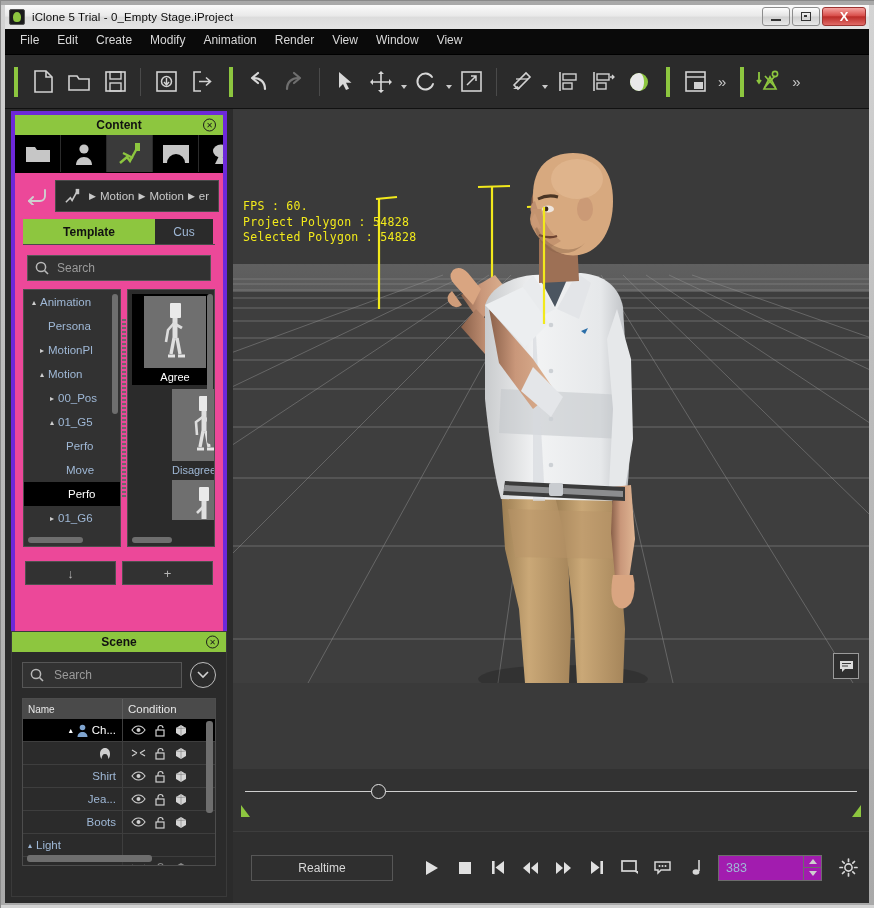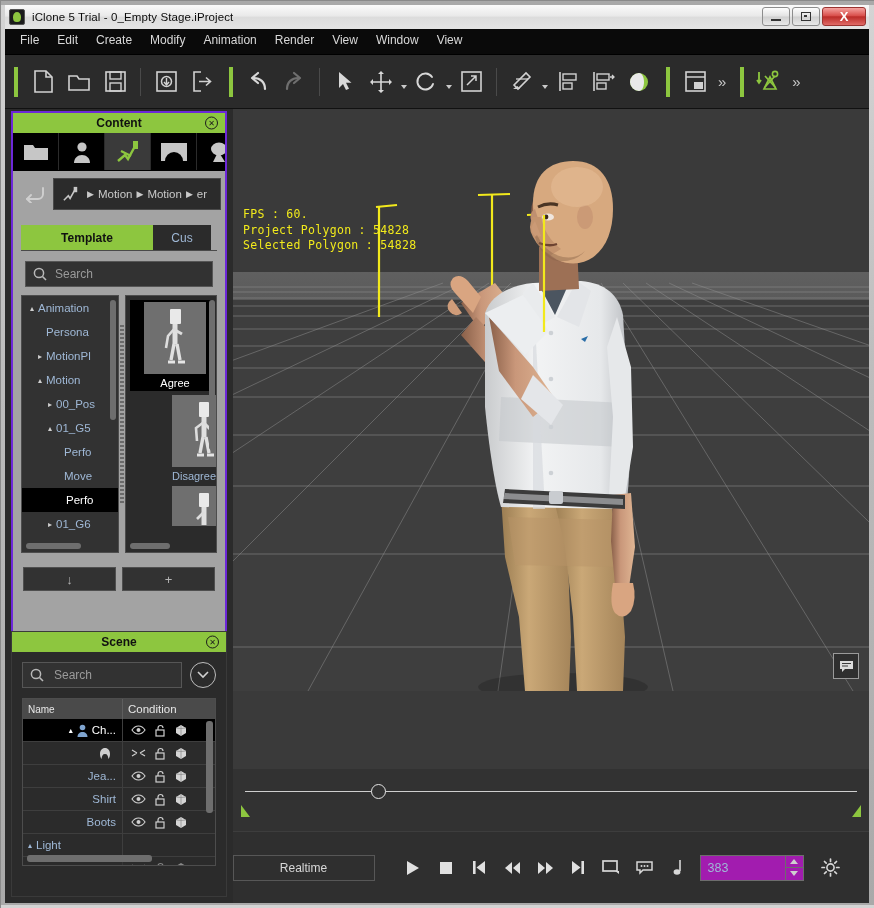--- a/index.html
+++ b/index.html
@@ -72,35 +72,35 @@
     align-items:center; justify-content:center; position:relative; }
   .panel-hdr .t { font-size:12px; font-weight:bold; color:#111; }
   .panel-close { position:absolute; right:7px; top:50%;
     transform:translateY(-50%); width:13px; height:13px; border-radius:50%;
     border:1.4px solid #1c1c1c; display:flex; align-items:center;
     justify-content:center; font-size:10px; color:#1c1c1c; line-height:1; }
   .panel-close::after { content:"✕"; font-size:8px; }
 
   
   #content-panel { position:absolute; left:6px; top:2px; width:216px; height:531px;
-    background:#a3a3a3; border:2px solid #6d28d9; }
+    background:#ec4899; border:4px solid #6d28d9; }
   #cp-tabs { height:38px; background:#000; display:flex; align-items:stretch;
     border-bottom:1px solid #000; overflow:hidden; }
   .cp-tab { width:46px; display:flex; align-items:center; justify-content:center;
     background:#000; border-right:1px solid #2b2b2b; flex:none;}
   .cp-tab.active { background:#3a3a3a; }
   #cp-nav { height:46px; display:flex; align-items:center; padding:0 4px; }
   .back-btn { width:36px; height:30px; display:flex; align-items:center;
     justify-content:center; flex:none;}
   .crumbbar { flex:1; height:32px; border:1px solid #4a4a4a; background:#2b2b2b;
     display:flex; align-items:center; overflow:hidden; padding-left:8px; }
   .crumb { font-size:11.5px; color:#c9c9c9; white-space:nowrap; }
   .crumb-sep { color:#c9c9c9; font-size:9px; margin:0 4px; }
   #cp-subtabs { height:26px; display:flex; align-items:stretch;
-    margin:8px 8px; border-bottom:1px solid #4a4a4a; }
+    margin:0 8px; border-bottom:1px solid #4a4a4a; }
   .sub-tab { background:#8dc63f; color:#111; font-size:12px; font-weight:bold;
     display:flex; align-items:center; justify-content:center; width:132px; flex:none;}
   .sub-tab.inactive { background:#2b2b2b; color:#9fb8d6; font-weight:normal;
     width:58px; position:relative; overflow:hidden;}
   #cp-search { margin:10px 12px 0 12px; height:26px; border:1px solid #565656;
     background:#323232; display:flex; align-items:center; padding:0 7px; }
   #cp-search .ph { font-size:12px; color:#9a9a9a; margin-left:8px; }
 
   #cp-body { display:flex; margin:8px 8px 0 8px; height:258px; }
   #tree-box { width:98px; background:#323232; border:1px solid #4d4d4d;
@@ -162,21 +162,21 @@
   .sc-n.left { justify-content:flex-start; padding-left:5px; }
   .sc-c { flex:1; display:flex; align-items:center; gap:9px; padding-left:8px; }
   .sc-vscroll { position:absolute; right:2px; top:22px; width:7px; height:92px;
     background:#6e6e6e; border-radius:3px; }
   .sc-hscroll { position:absolute; left:4px; bottom:3px; height:7px; width:125px;
     background:#6e6e6e; border-radius:3px; }
 
   
   #viewport { position:absolute; left:228px; top:104px; right:0; bottom:72px;
     background:#3a3a3a; overflow:hidden; }
-  #vp-3d { position:absolute; left:0; top:8px; right:0; height:574px;
+  #vp-3d { position:absolute; left:0; top:0; right:0; height:574px;
     overflow:hidden; background:#3d3d3d; }
   #hud { position:absolute; left:10px; top:90px; font-family:"DejaVu Sans Mono", monospace;
     font-size:11.5px; color:#f2ea1b; line-height:1.35; white-space:pre;
     letter-spacing:.3px; z-index:5; }
   #vp-gray { position:absolute; left:0; top:0; right:0; height:155px;
     background:#3a3a3a; }
   #comment-btn { position:absolute; right:10px; bottom:-28px; width:26px;
     height:26px; border:1px solid #9a9a9a; background:#2f2f2f;
     display:flex; align-items:center; justify-content:center; }
 
@@ -189,21 +189,21 @@
     border-radius:50%; border:1.6px solid #e4e4e4; background:#323232; }
   .tl-mark { position:absolute; bottom:14px; width:0; height:0; }
   .tl-mark.l { left:8px; border-bottom:12px solid #8dc63f;
     border-right:9px solid transparent; }
   .tl-mark.r { right:8px; border-bottom:12px solid #8dc63f;
     border-left:9px solid transparent; }
 
   
   #bottombar { position:absolute; left:228px; right:0; bottom:0; height:72px;
     background:#2f2f2f; display:flex; align-items:center; padding-left:18px;
-    border-top:1px solid #3d3d3d;justify-content:center; }
+    border-top:1px solid #3d3d3d; }
   #realtime-btn { width:142px; height:26px; border:1px solid #575757;
     background:#2f2f2f; color:#d8d8d8; font-size:12px;
     display:flex; align-items:center; justify-content:center; flex:none; }
   .pb { width:33px; height:30px; display:flex; align-items:center;
     justify-content:center; flex:none; }
   #frame-field { width:104px; height:26px; border:1px solid #6d6d6d;
     background:#a21caf; display:flex; align-items:center; margin-left:6px;
     flex:none; position:relative; }
   #frame-field .v { font-size:12.5px; color:#9fb8d6; padding-left:7px; }
   #spin { position:absolute; right:0; top:0; width:18px; height:100%;
@@ -628,41 +628,41 @@
                 </svg>
             <svg width="12" height="13" viewBox="0 0 12 13">
                   <path d="M6 1l5 3v5l-5 3-5-3V4z" fill="#d6d6d6"></path>
                   <path d="M6 1v3.5L1 4M6 4.5L11 4M6 4.5V12" stroke="#8f8f8f" stroke-width=".8" fill="none"></path>
                 </svg>
           </div>
         </div>
 
         <div class="sc-row">
           <div class="sc-n">
-            <span>Jea...</span>
+            <span>Shirt</span>
           </div>
           <div class="sc-c">
             <svg width="15" height="10" viewBox="0 0 15 10">
                   <path d="M1 5s2.6-4 6.5-4S14 5 14 5s-2.6 4-6.5 4S1 5 1 5z" fill="none" stroke="#cfcfcf" stroke-width="1.2"></path>
                   <circle cx="7.5" cy="5" r="2" fill="#cfcfcf"></circle>
                 </svg>
             <svg width="11" height="13" viewBox="0 0 11 13">
                   <path d="M3 6V4a2.5 2.5 0 0 1 5 0" fill="none" stroke="#cfcfcf" stroke-width="1.2"></path>
                   <rect x="1" y="6" width="8" height="6" fill="none" stroke="#cfcfcf" stroke-width="1.2"></rect>
                 </svg>
             <svg width="12" height="13" viewBox="0 0 12 13">
                   <path d="M6 1l5 3v5l-5 3-5-3V4z" fill="#d6d6d6"></path>
                   <path d="M6 1v3.5L1 4M6 4.5L11 4M6 4.5V12" stroke="#8f8f8f" stroke-width=".8" fill="none"></path>
                 </svg>
           </div>
         </div>
 
         <div class="sc-row">
           <div class="sc-n">
-            <span>Shirt</span>
+            <span>Jea...</span>
           </div>
           <div class="sc-c">
             <svg width="15" height="10" viewBox="0 0 15 10">
                   <path d="M1 5s2.6-4 6.5-4S14 5 14 5s-2.6 4-6.5 4S1 5 1 5z" fill="none" stroke="#cfcfcf" stroke-width="1.2"></path>
                   <circle cx="7.5" cy="5" r="2" fill="#cfcfcf"></circle>
                 </svg>
             <svg width="11" height="13" viewBox="0 0 11 13">
                   <path d="M3 6V4a2.5 2.5 0 0 1 5 0" fill="none" stroke="#cfcfcf" stroke-width="1.2"></path>
                   <rect x="1" y="6" width="8" height="6" fill="none" stroke="#cfcfcf" stroke-width="1.2"></rect>
                 </svg>

